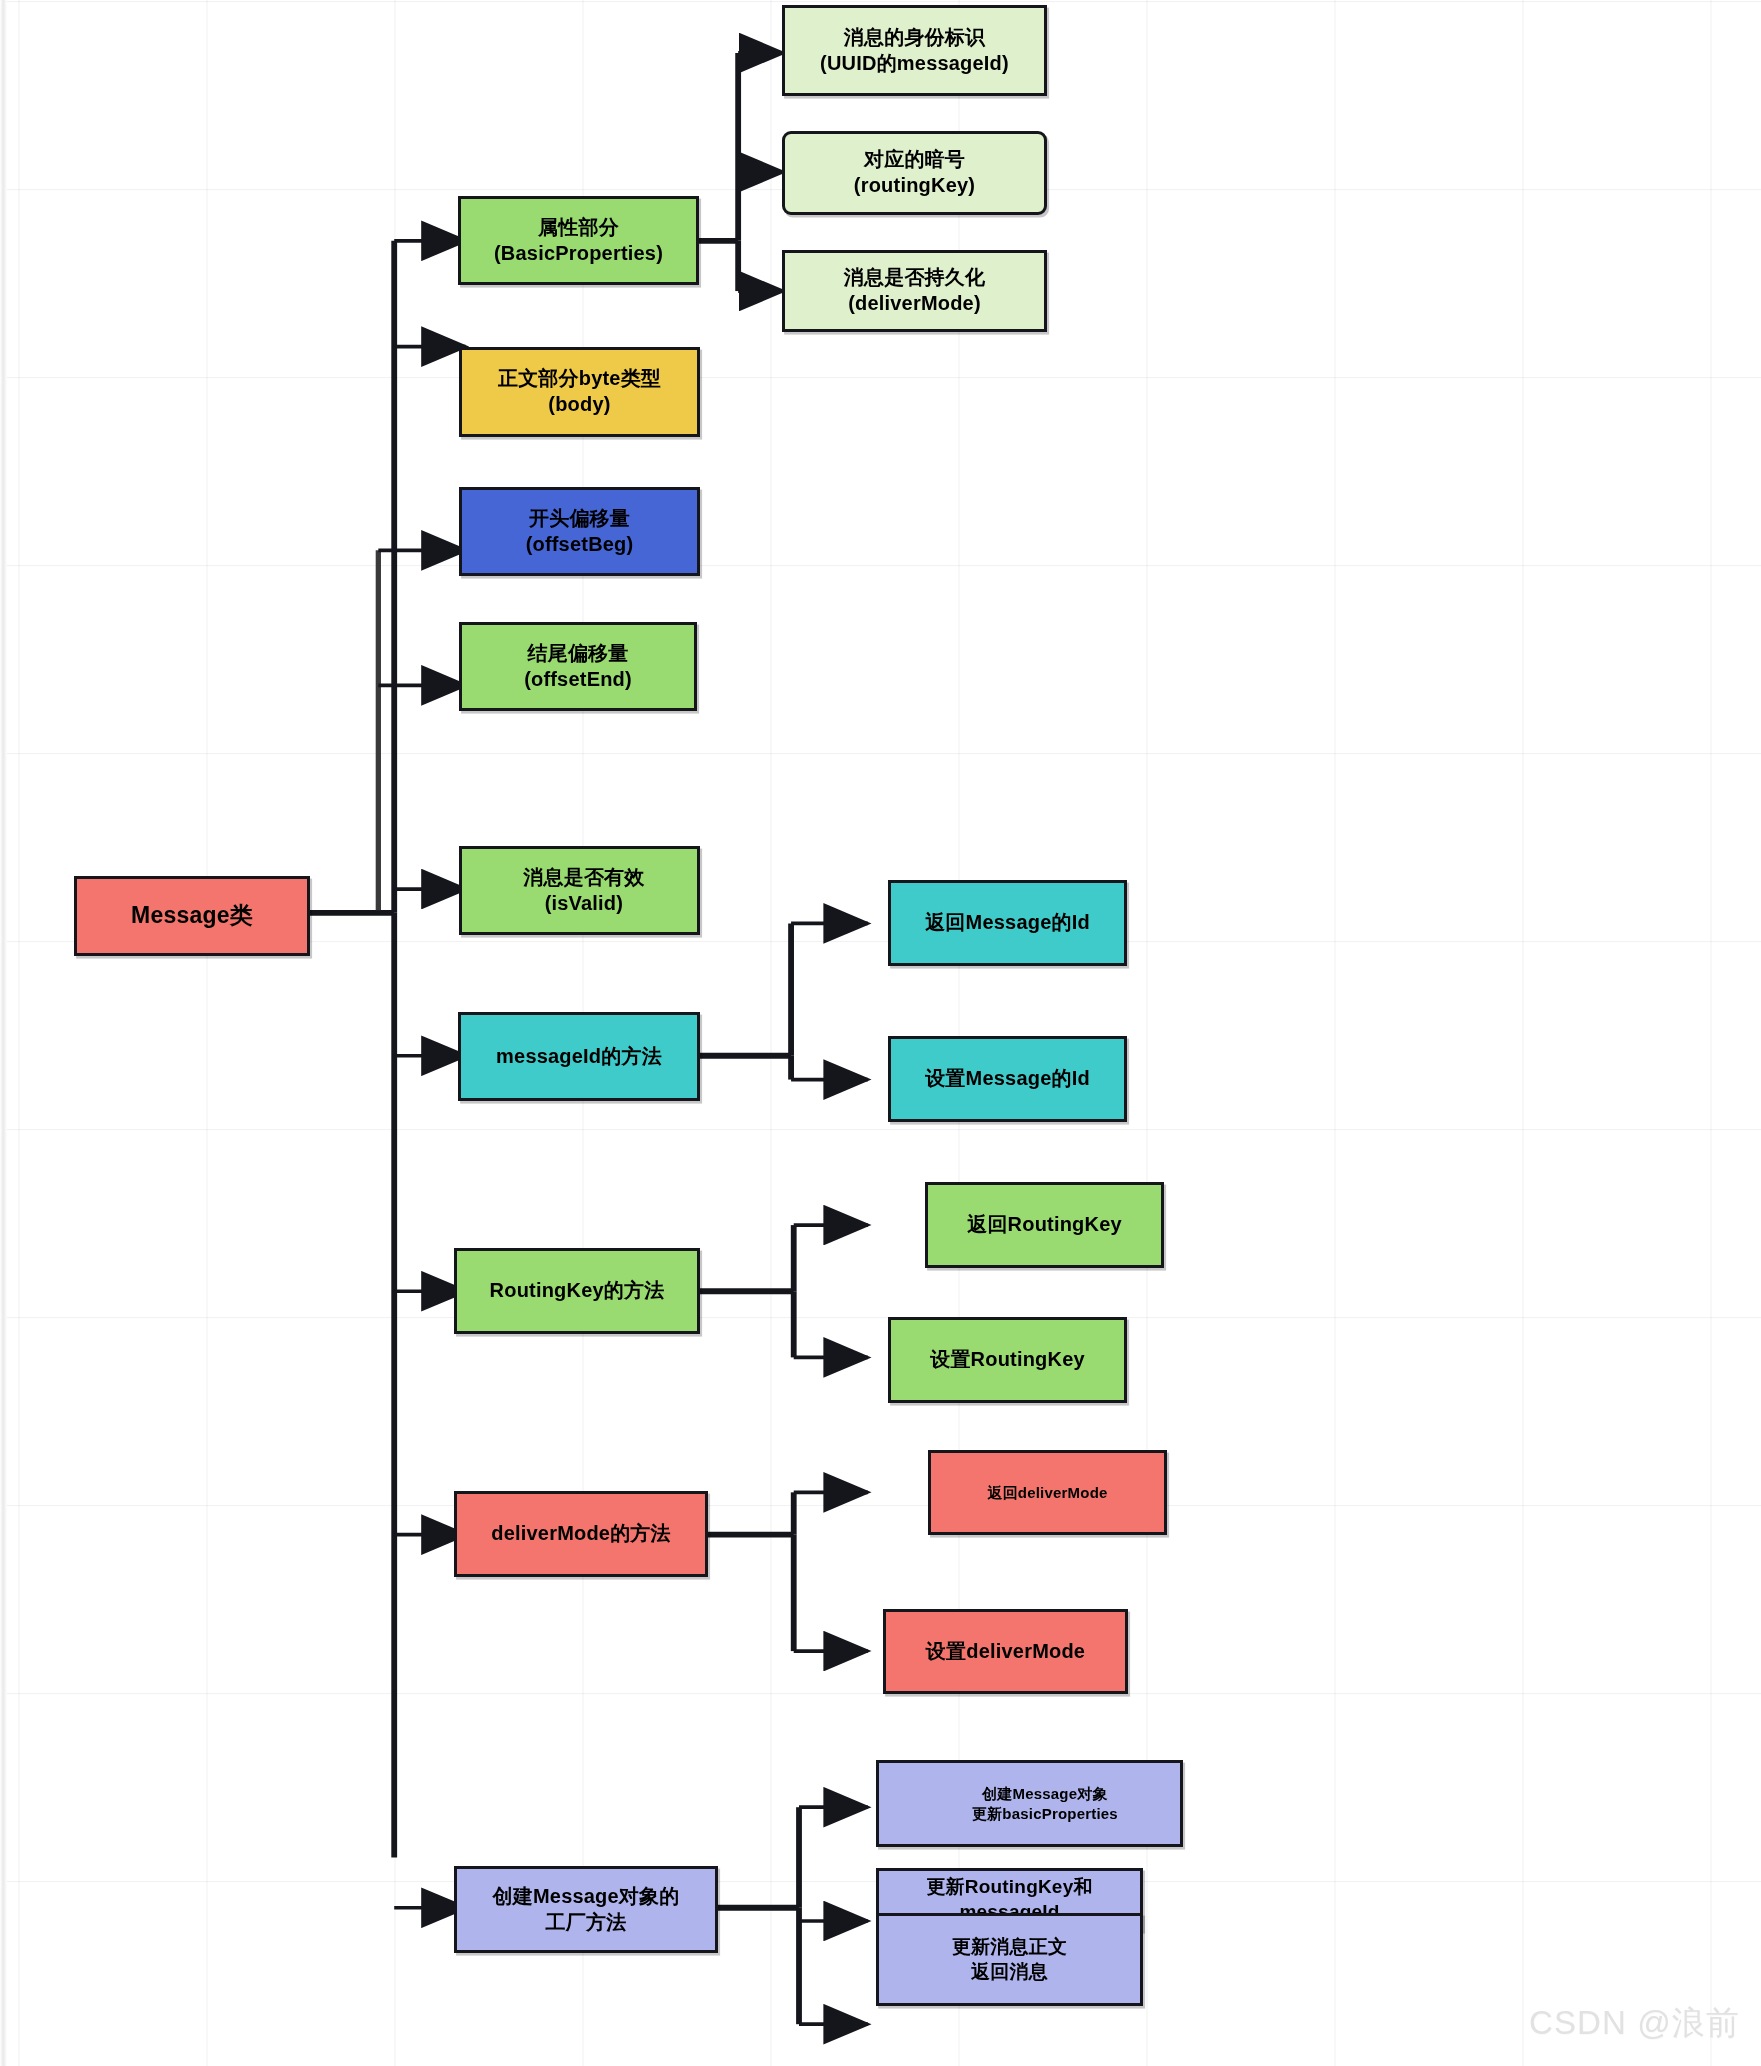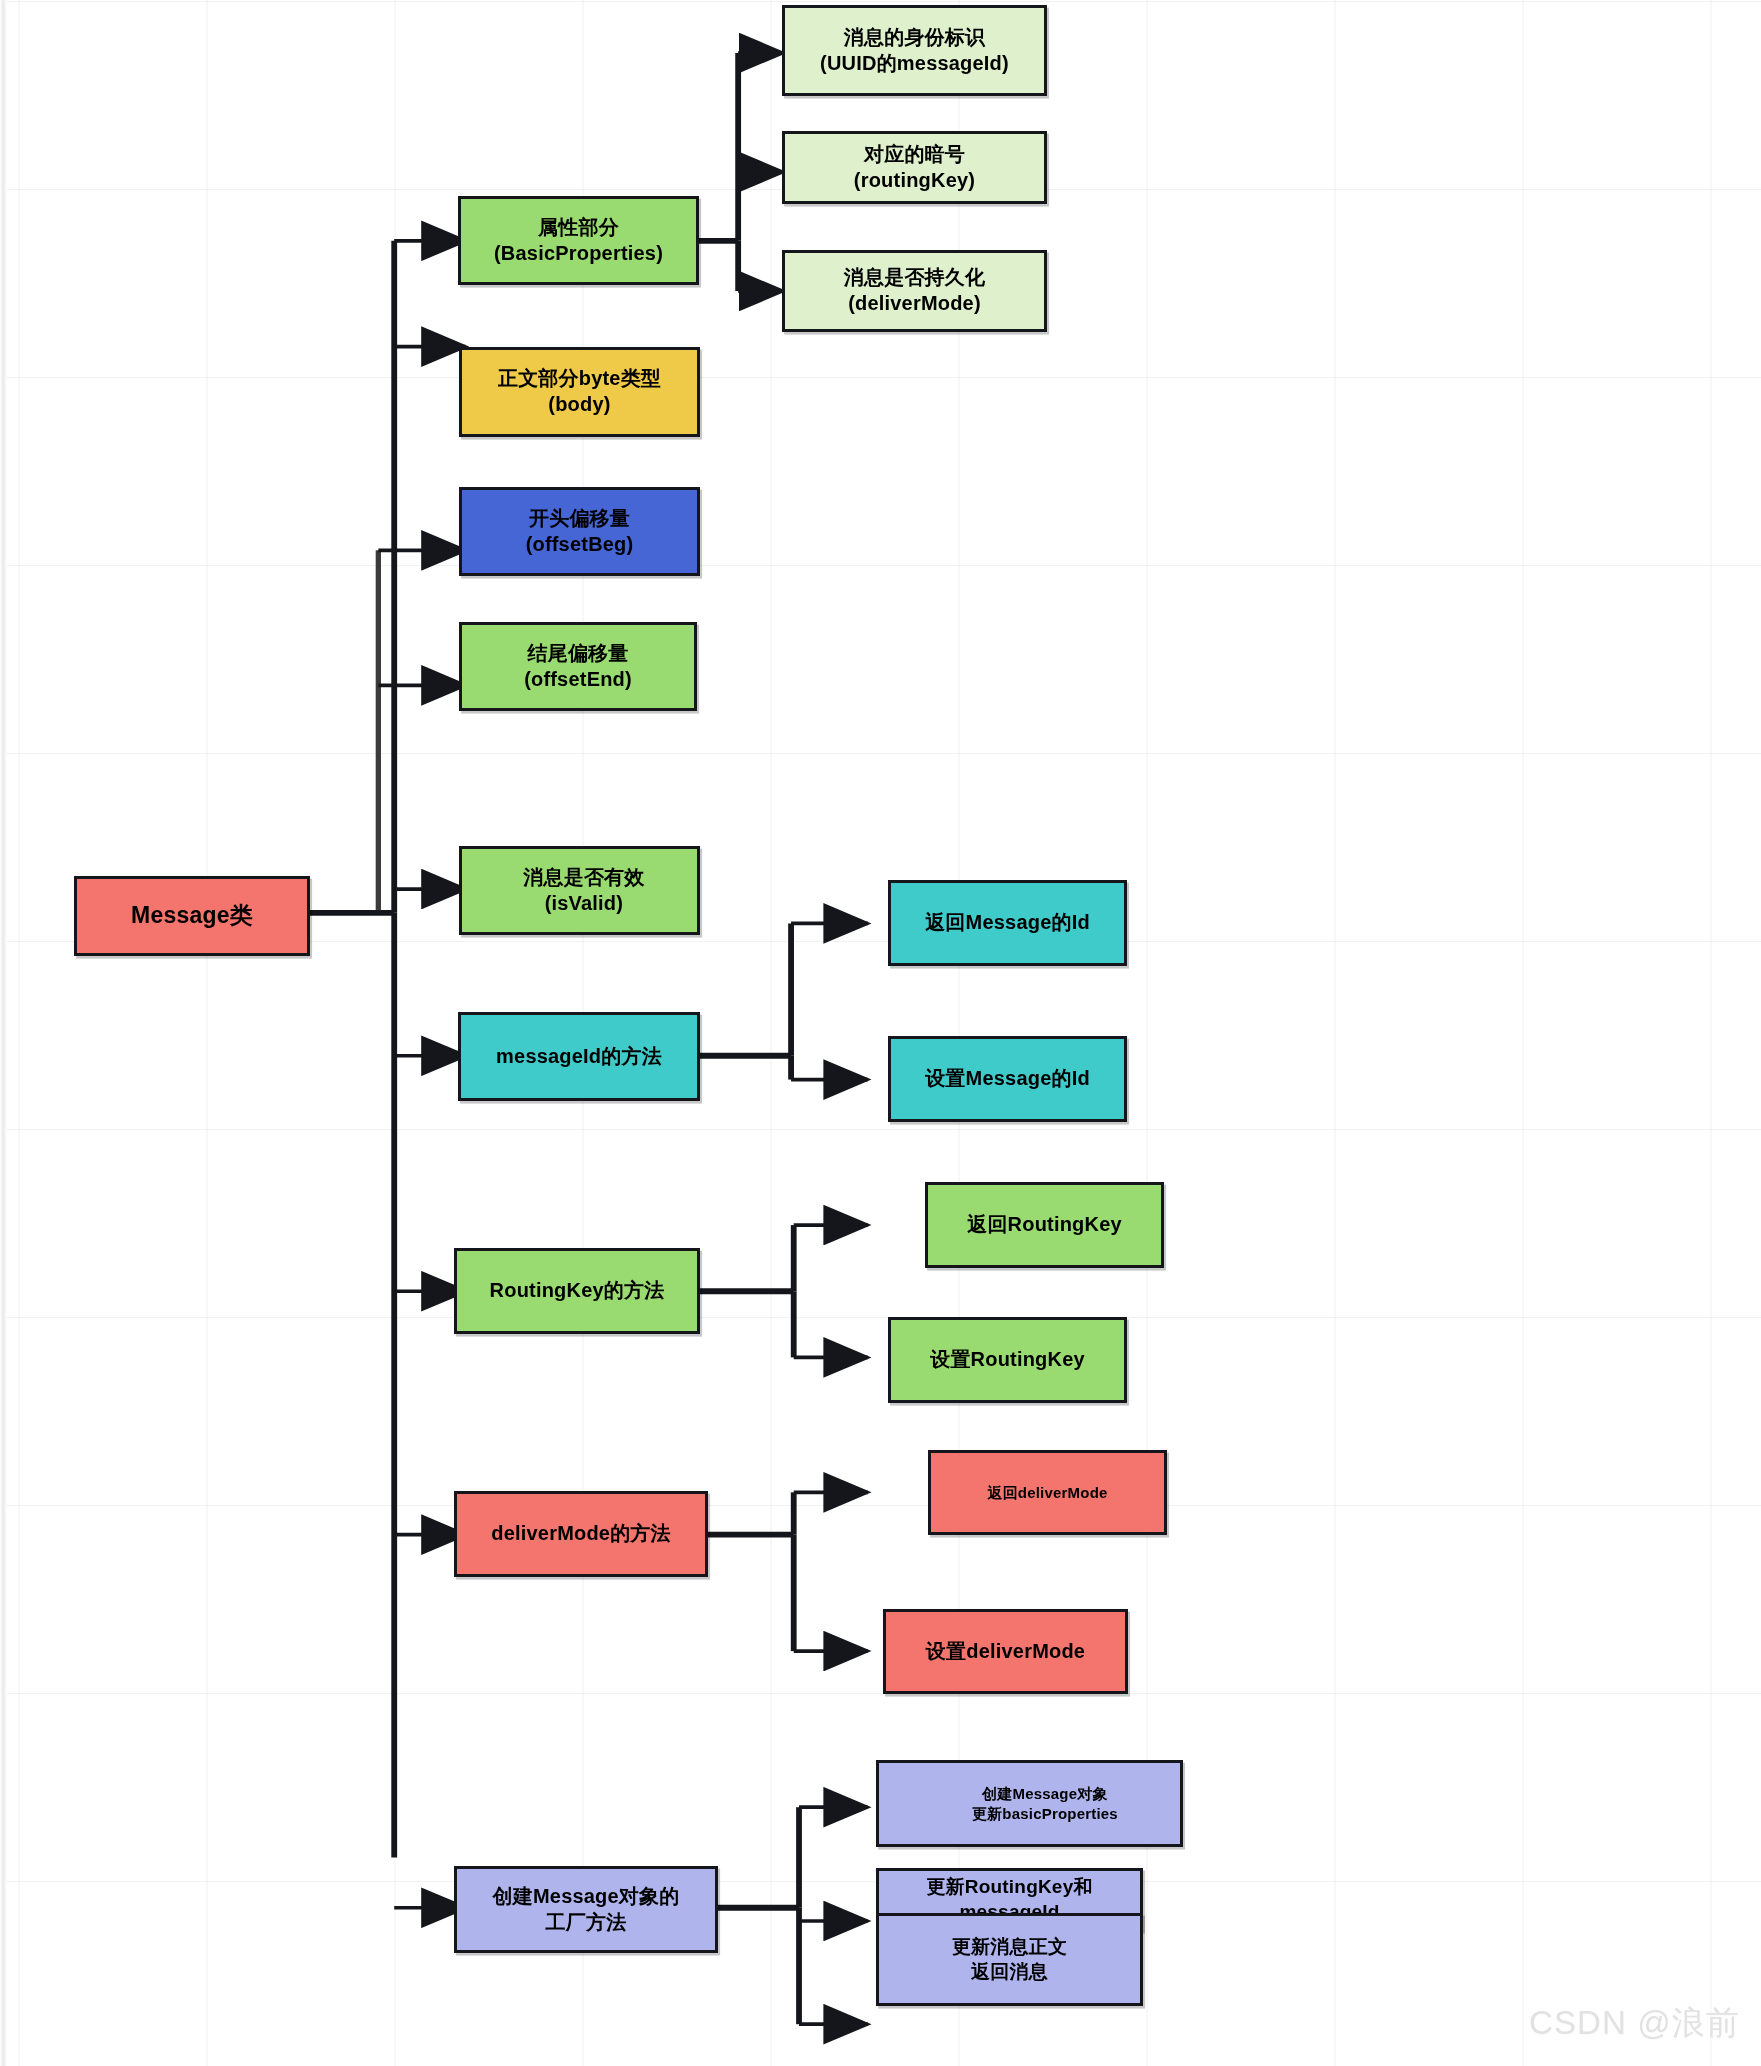--- a/index.html
+++ b/index.html
@@ -133,21 +133,21 @@
   </svg>
 
   <div class="node c-red" style="left:74px;top:876px;width:236px;height:80px;font-size:23px;">Message类</div>
 
   <div class="node c-green" style="left:458px;top:196px;width:241px;height:89px;font-size:20px;">属性部分
 (BasicProperties)</div>
 
   <div class="node c-lgreen" style="left:782px;top:5.3px;width:265px;height:91px;font-size:20px;">消息的身份标识
 (UUID的messageId)</div>
 
-  <div class="node c-lgreen" style="left:782px;top:131px;width:265px;height:73px;font-size:20px;">对应的暗号
+  <div class="node c-lgreen" style="left:782px;top:131px;width:265px;height:84px;font-size:20px;border-radius:9px;">对应的暗号
 (routingKey)</div>
 
   <div class="node c-lgreen" style="left:782px;top:250px;width:265px;height:82px;font-size:20px;">消息是否持久化
 (deliverMode)</div>
 
   <div class="node c-yellow" style="left:459px;top:347px;width:241px;height:90px;font-size:20px;">正文部分byte类型
 (body)</div>
 
   <div class="node c-blue" style="left:459px;top:487px;width:241px;height:89px;font-size:20px;">开头偏移量
 (offsetBeg)</div>

